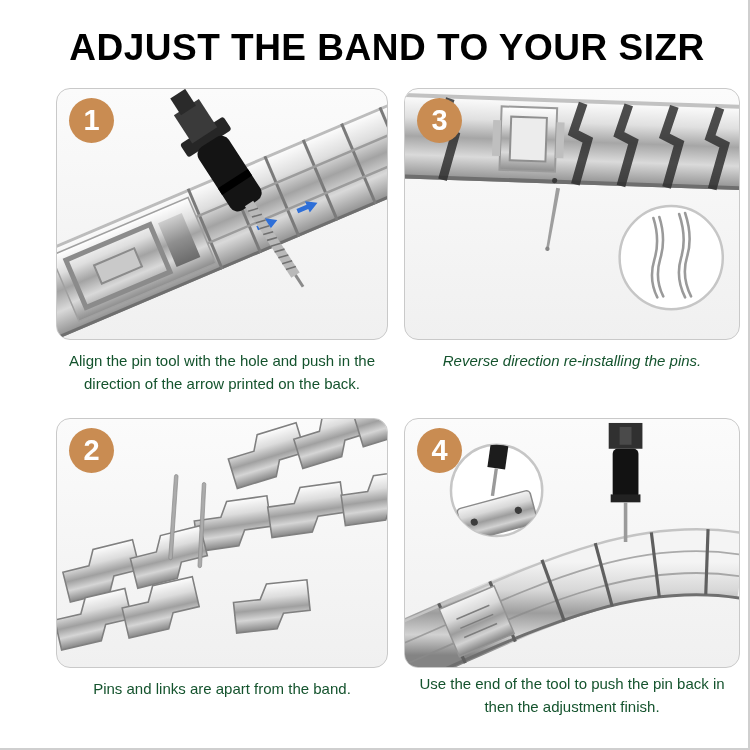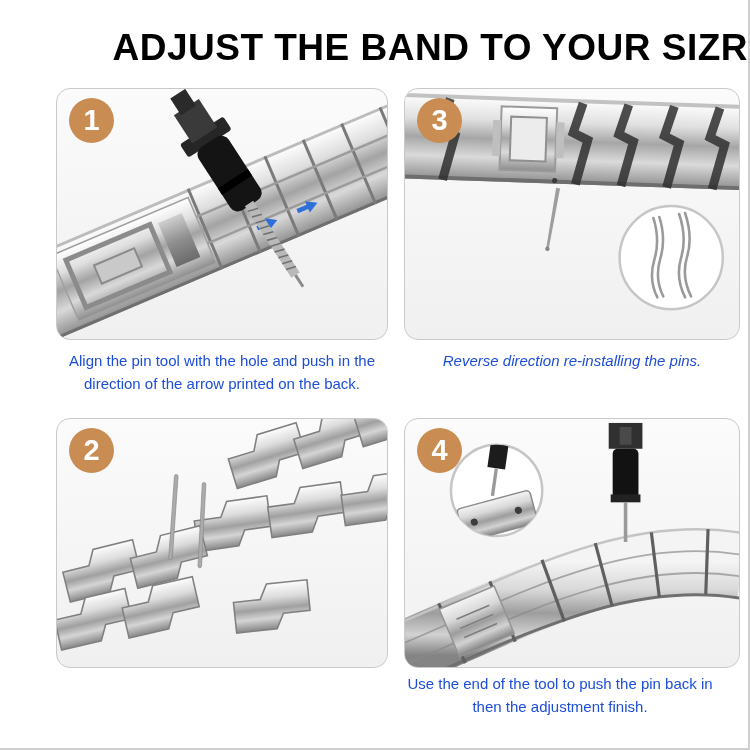--- a/index.html
+++ b/index.html
@@ -3,44 +3,44 @@
 <meta charset="utf-8">
 <style>
   * { margin:0; padding:0; box-sizing:border-box; }
   html,body { background:#ffffff; }
   body { width:750px; height:750px; font-family:"Liberation Sans", sans-serif; }
   .page {
     position:relative; width:750px; height:750px; background:#ffffff;
     border-right:2px solid #cfcfcf; border-bottom:2px solid #cfcfcf; overflow:hidden;
   }
   .title {
-    position:absolute; top:27px; left:0; right:0; text-align:right;
+    position:absolute; top:27px; left:0; right:0; text-align:center;
     font-size:37px; font-weight:bold; letter-spacing:0.5px; color:#000000;padding-left:26px;
   }
   .panel {
     position:absolute; border:1.5px solid #c9c9c9; border-radius:14px; overflow:hidden;
     background:linear-gradient(180deg,#fbfbfb 0%,#f0f0f0 100%);
   }
   .p1 { left:56px;  top:88px;  width:332px; height:252px; }
   .p3 { left:404px; top:88px;  width:336px; height:252px; }
   .p2 { left:56px;  top:418px; width:332px; height:250px; }
   .p4 { left:404px; top:418px; width:336px; height:250px; }
   .panel svg { position:absolute; left:0; top:0; width:100%; height:100%; display:block; }
   .badge {
     position:absolute; top:9px; left:12px; width:45px; height:45px; border-radius:50%;
     background:#c98c52; color:#ffffff; font-size:29px; font-weight:bold;
     display:flex; align-items:center; justify-content:center; z-index:3;
   }
   .caption {
-    position:absolute; text-align:center; font-size:15px; line-height:23px; color:#1d4ed8;
+    position:absolute; text-align:center; font-size:15px; line-height:23px; color:#14532d;
   }
   .c1 { left:56px;  top:349px; width:332px; padding:0 10px; }
   .c3 { left:404px; top:349px; width:336px; padding:0 8px;font-style:italic; }
   .c2 { left:56px;  top:677px; width:332px; padding:0 10px; }
-  .c4 { left:392px; top:672px; width:336px; padding:0 14px; }
+  .c4 { left:404px; top:672px; width:336px; padding:0 14px; }
 </style>
 </head>
 <body>
 
 <div class="page">
 
   <h1 class="title">ADJUST THE BAND TO YOUR SIZR</h1>
 
   <section class="panel p1">
     <svg viewBox="0 0 332 252">
@@ -189,20 +189,21 @@
         <use href="#lk" transform="translate(62,176) rotate(-13)"></use>
         <use href="#lk" transform="translate(176,170) rotate(-6)"></use>
       </g>
       <g>
         <rect x="-1.8" y="0" width="3.6" height="86" rx="1.8" fill="#ababab" stroke="#8b8b8b" stroke-width="0.7" transform="translate(120,56) rotate(4)"></rect>
         <rect x="-1.8" y="0" width="3.6" height="86" rx="1.8" fill="#ababab" stroke="#8b8b8b" stroke-width="0.7" transform="translate(148,64) rotate(3)"></rect>
       </g>
     </svg>
     <div class="badge">2</div>
   </section>
+  <p class="caption c2">Pins and links are apart from the band.</p>
 
   <section class="panel p4">
     <svg viewBox="0 0 336 250">
       <defs>
         <linearGradient id="m4" x1="0" y1="0" x2="0" y2="1">
           <stop offset="0" stop-color="#f4f4f4"></stop>
             <stop offset="0.3" stop-color="#d8d8d8"></stop>
           <stop offset="0.55" stop-color="#9d9d9d"></stop>
             <stop offset="0.78" stop-color="#d2d2d2"></stop>
           <stop offset="1" stop-color="#848484"></stop>

